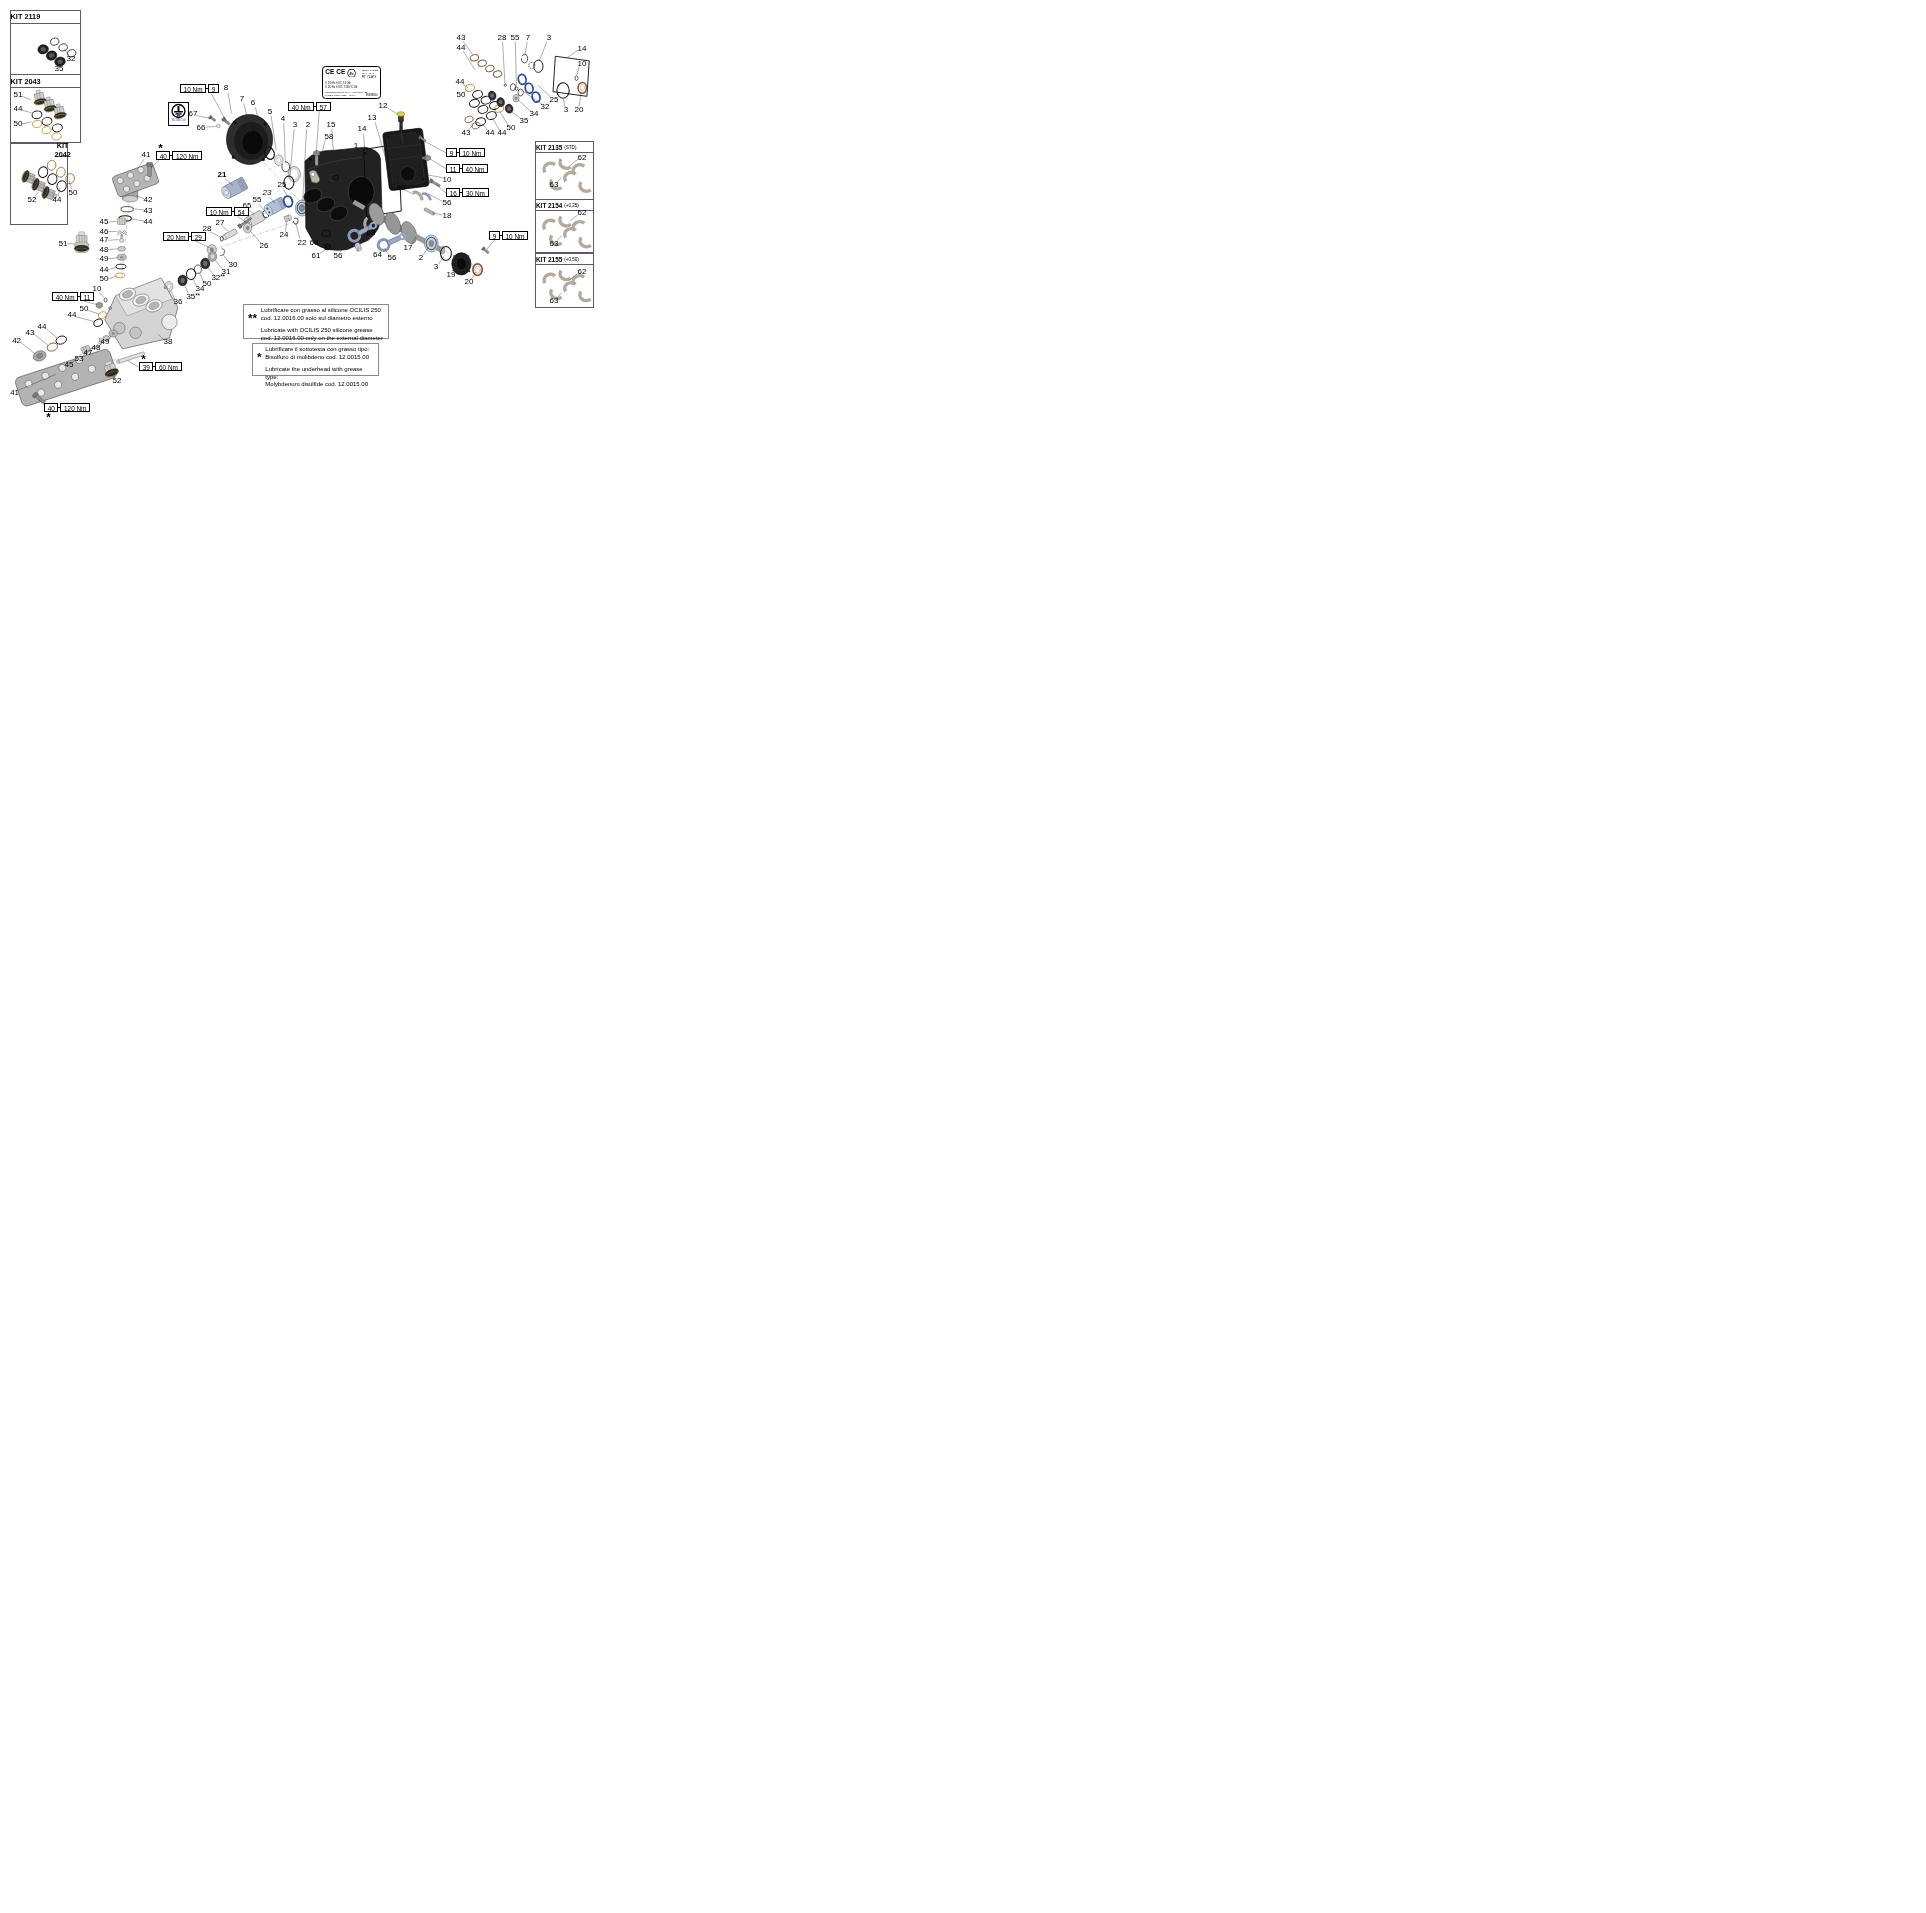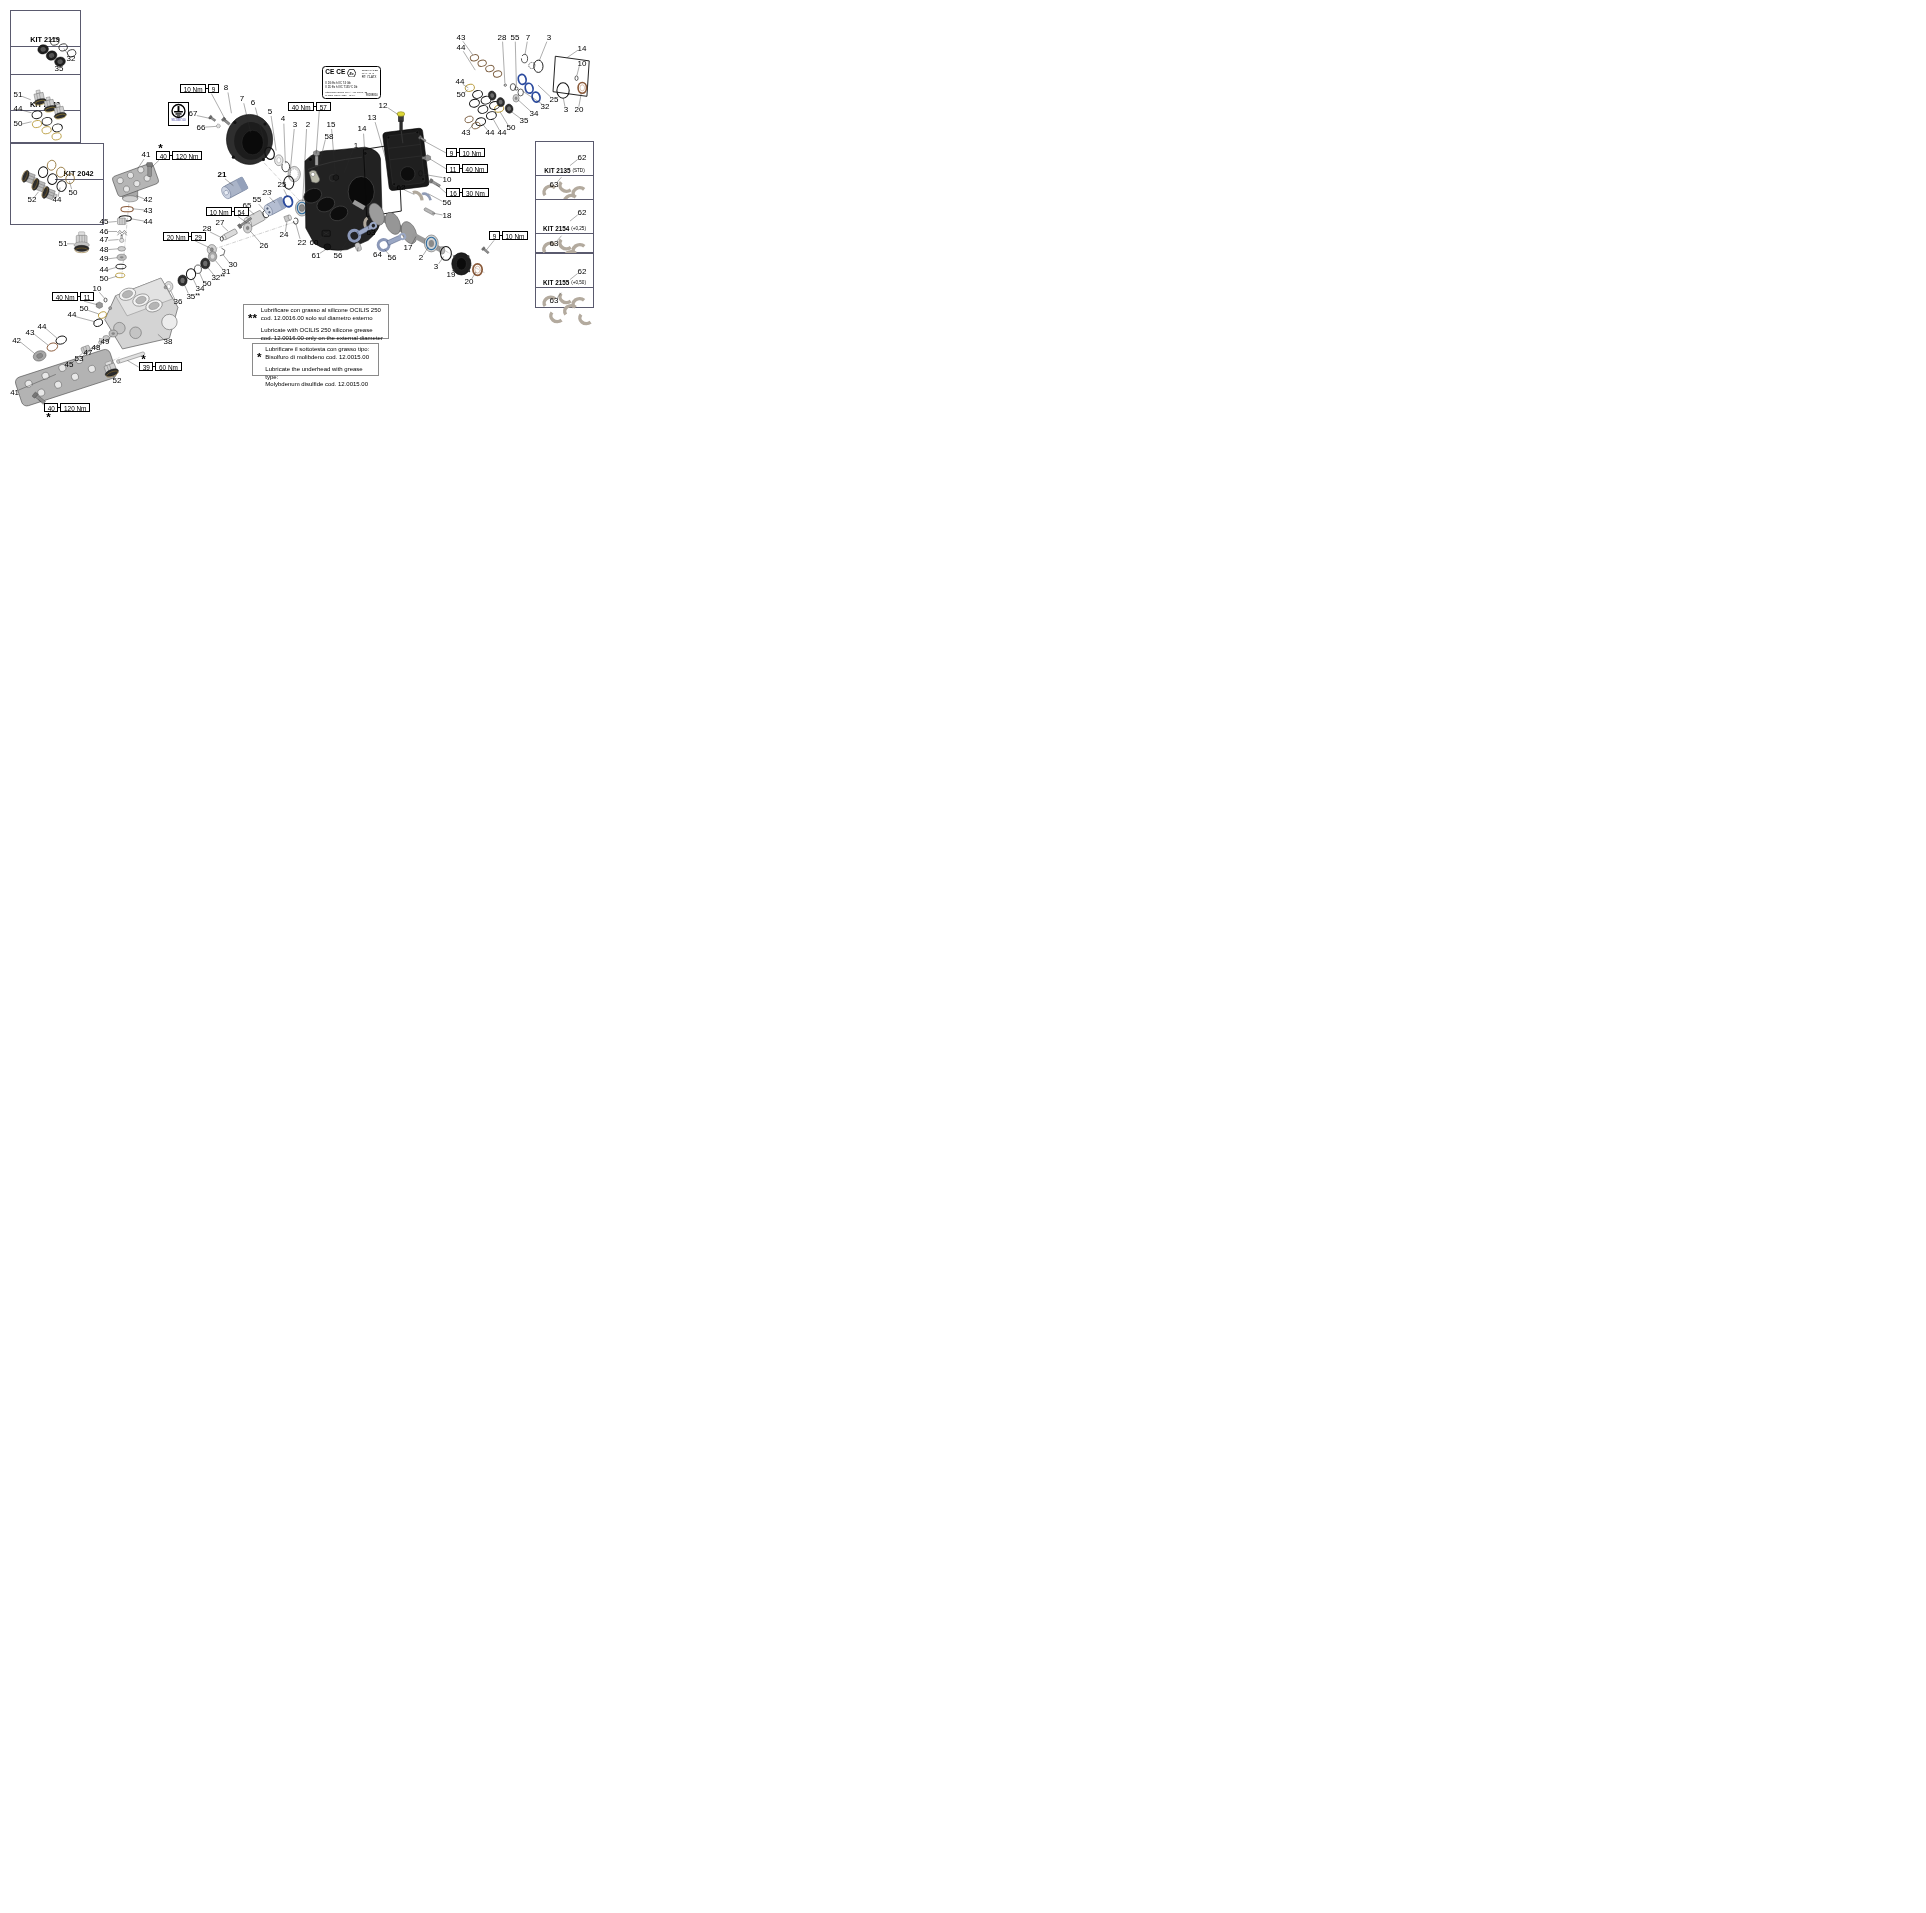--- a/index.html
+++ b/index.html
@@ -1,21 +1,21 @@
 <!DOCTYPE html>
 <html style="font-size:6.2px"><head>
 <meta charset="utf-8">
 <style>
   html,body{margin:0;padding:0;background:#fff;font-family:"Liberation Sans",sans-serif;}
   .stage{position:relative;width:595px;height:421px;background:#fff;overflow:hidden;}
   svg{display:block;}
   
   .kit-box{position:absolute;border:0.6px solid #5a5a6e;background:#fff;box-sizing:border-box;}
   .kit-title{border-bottom:0.6px solid #5a5a6e;text-align:center;font-weight:bold;color:#000;
-             display:flex;align-items:center;justify-content:center;gap:1.9px;margin-top:23px;}
+             display:flex;align-items:center;gap:1.9px;}
   .kit-title .variant{font-weight:normal;}
   .kit-small .kit-title{height:12px;font-size:7.3px;}
   .kit-2210 .kit-title{height:23px;font-size:10.8px;}
   .kit-right .kit-title{height:10.4px;font-size:6.4px;}
   .kit-right .variant{font-size:4.6px;}
   .kit-content{position:relative;}
   
   .callout{position:absolute;transform:translate(-50%,-50%);font-size:8px;color:#000;
            white-space:nowrap;line-height:1;z-index:30;}
   .callout .sup{font-size:6.5px;vertical-align:1.2px;letter-spacing:-0.4px;}
@@ -539,21 +539,21 @@
   <div class="kit-box kit-small" style="left:9.6px;top:9.6px;width:71px;height:65px;">
     <div class="kit-title">
         <span>KIT 2119</span>
       </div>
   </div>
   <div class="kit-box kit-small" style="left:9.6px;top:74px;width:71px;height:69px;">
     <div class="kit-title">
         <span>KIT 2043</span>
       </div>
   </div>
-  <div class="kit-box kit-small" style="left:9.6px;top:143px;width:94px;height:82px;padding-left:44px;">
+  <div class="kit-box kit-small" style="left:9.6px;top:143px;width:58px;height:82px;padding-left:44px;">
     <div class="kit-title">
         <span>KIT 2042</span>
       </div>
   </div>
 
 
   <div class="kit-box kit-right" style="left:535px;top:141px;width:59px;height:59px;">
     <div class="kit-title">
       <span>KIT 2135</span>
       <span class="variant">(STD)</span>

